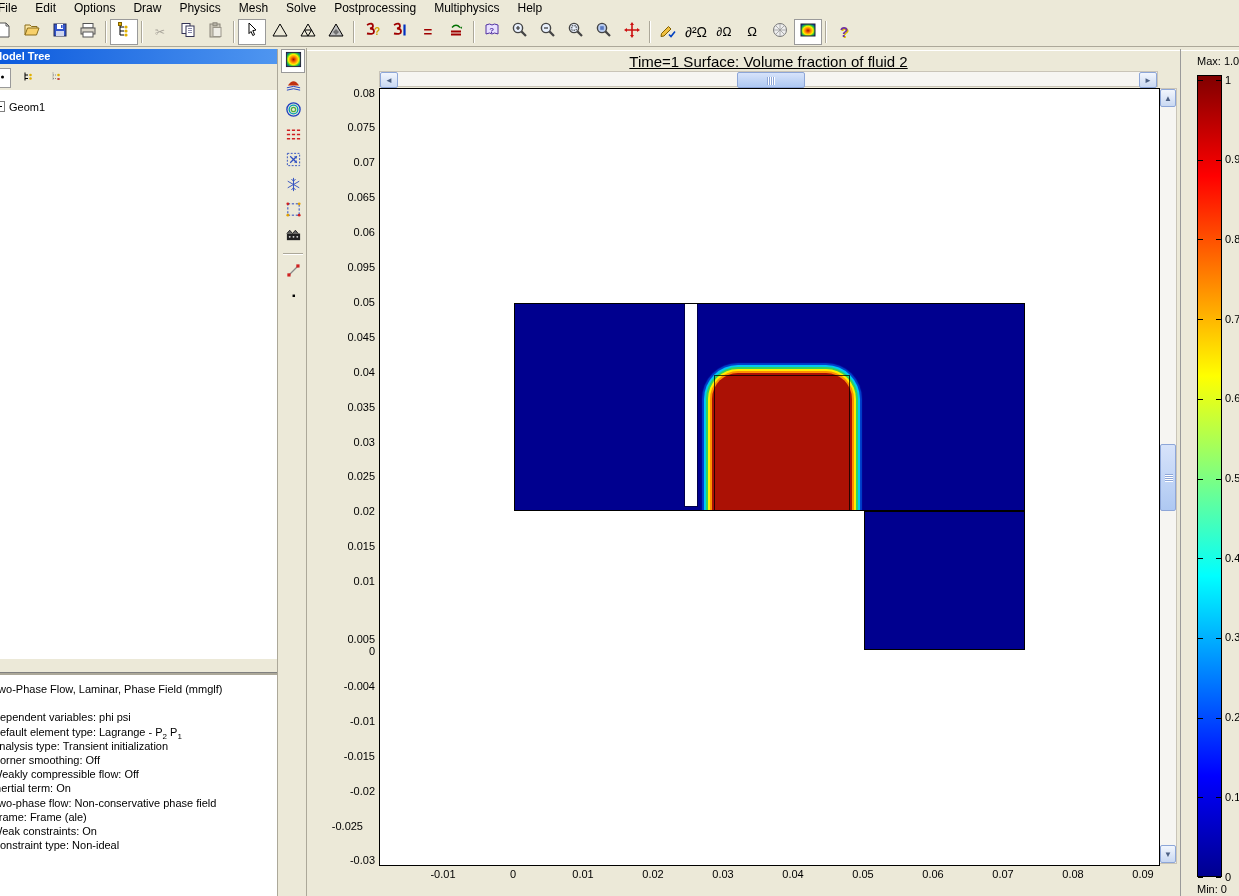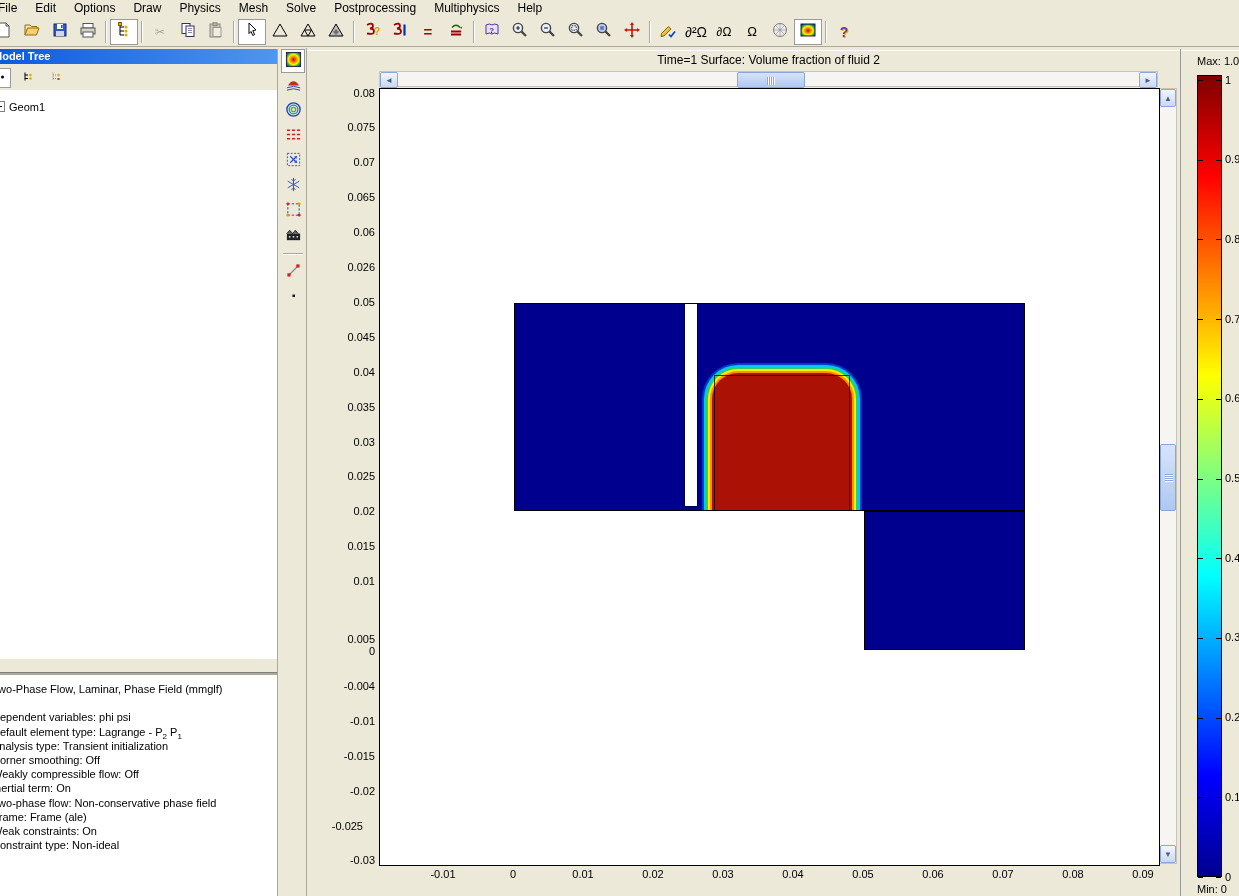--- a/index.html
+++ b/index.html
@@ -41,21 +41,21 @@
   .log-line sub{font-size:8px;}
   .left-panel-border{position:absolute;left:288px;top:49px;width:3px;height:847px;border-left:1px solid #aca899;border-right:1px solid #fff;background:#ece9d8;}
 
   
   .plot-toolcol{position:absolute;left:291px;top:48px;width:26px;height:848px;background:#ece9d8;border-right:1px solid #aca899;display:flex;flex-direction:column;align-items:center;}
   .pbtn{width:22px;height:22px;display:flex;align-items:center;justify-content:center;border:1px solid transparent;margin-top:1px;}
   .pbtn.pressed{background:#fff;border:1px solid #9a9a9a;}
   .psep{width:20px;height:0;border-top:1px solid #aca899;border-bottom:1px solid #fff;margin:5px 0 4px 0;}
 
   
-  .plot-title{position:absolute;left:390px;top:53px;width:779px;text-align:center;font-size:12px;color:#000;}
+  .plot-title{position:absolute;left:390px;top:53px;width:779px;text-align:center;font-size:15px;color:#000;text-decoration:underline;}
   .axes{position:absolute;left:390px;top:88px;width:779px;height:776px;background:#fff;border:1px solid #000;box-sizing:content-box;}
   .domain{position:absolute;box-sizing:border-box;}
   .ylabel{position:absolute;width:60px;text-align:right;font-size:11px;color:#000;}
   .xlabel{position:absolute;width:60px;text-align:center;font-size:11px;color:#000;}
 
   
   .hscroll{position:absolute;left:390px;top:71px;width:779px;height:16px;background:#f6f5f2;border:1px solid #c9c4b8;box-sizing:border-box;}
   .vscroll{position:absolute;left:1170px;top:88px;width:18px;height:776px;background:#f6f5f2;border:1px solid #c9c4b8;box-sizing:border-box;}
   .sbtn{position:absolute;background:linear-gradient(#f2f6fd,#c9d8f2);border:1px solid #8da6d8;border-radius:2px;
         display:flex;align-items:center;justify-content:center;font-size:8px;color:#4d6185;}
@@ -434,21 +434,21 @@
         <div class="domain" style="left: 198.5px; top: 71.975px; width: 136.5px; height: 135.525px; border: 1px solid rgba(0, 0, 0, 0.75); background: transparent;"></div>
       </div>
       <div class="domain" style="left: 484px; top: 422px; width: 161px; height: 139px; background: rgb(0, 0, 143); border: 1px solid rgb(0, 0, 0);"></div>
     </div>
   <div id="ylabels">
       <div class="ylabel" style="left: 326px; top: 86.5px;">0.08</div>
       <div class="ylabel" style="left: 326px; top: 121.409px;">0.075</div>
       <div class="ylabel" style="left: 326px; top: 156.318px;">0.07</div>
       <div class="ylabel" style="left: 326px; top: 191.227px;">0.065</div>
       <div class="ylabel" style="left: 326px; top: 226.136px;">0.06</div>
-      <div class="ylabel" style="left: 326px; top: 261.045px;">0.026</div>
+      <div class="ylabel" style="left: 326px; top: 261.045px;">0.095</div>
       <div class="ylabel" style="left: 326px; top: 295.954px;">0.05</div>
       <div class="ylabel" style="left: 326px; top: 330.863px;">0.045</div>
       <div class="ylabel" style="left: 326px; top: 365.772px;">0.04</div>
       <div class="ylabel" style="left: 326px; top: 400.681px;">0.035</div>
       <div class="ylabel" style="left: 326px; top: 435.59px;">0.03</div>
       <div class="ylabel" style="left: 326px; top: 470.499px;">0.025</div>
       <div class="ylabel" style="left: 326px; top: 505.408px;">0.02</div>
       <div class="ylabel" style="left: 326px; top: 540.317px;">0.015</div>
       <div class="ylabel" style="left: 326px; top: 575.226px;">0.01</div>
       <div class="ylabel" style="left: 326px; top: 633px;">0.005</div>

